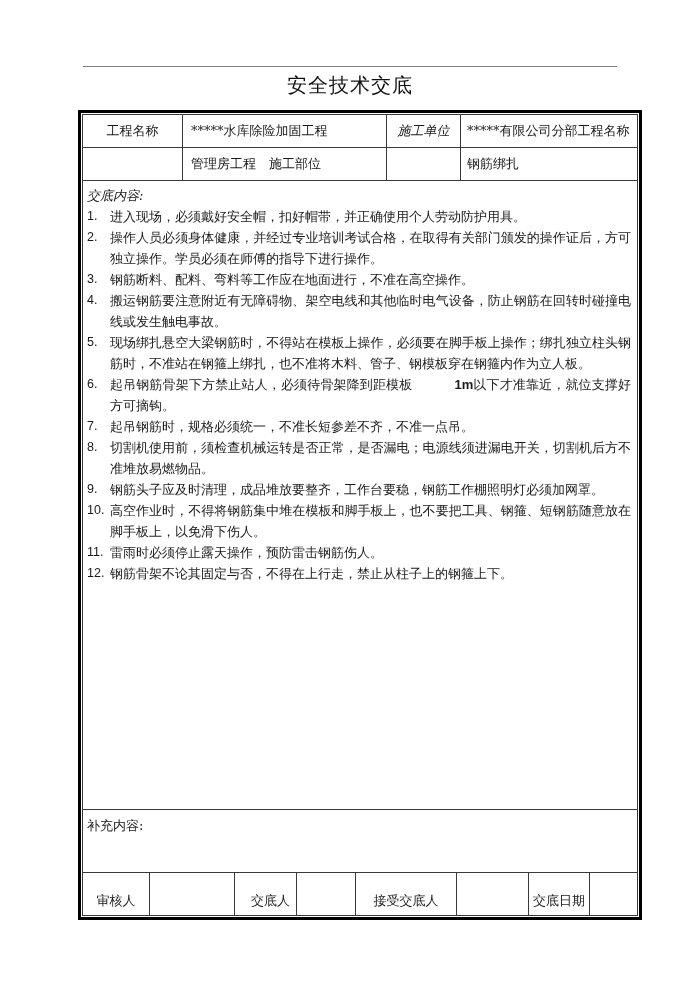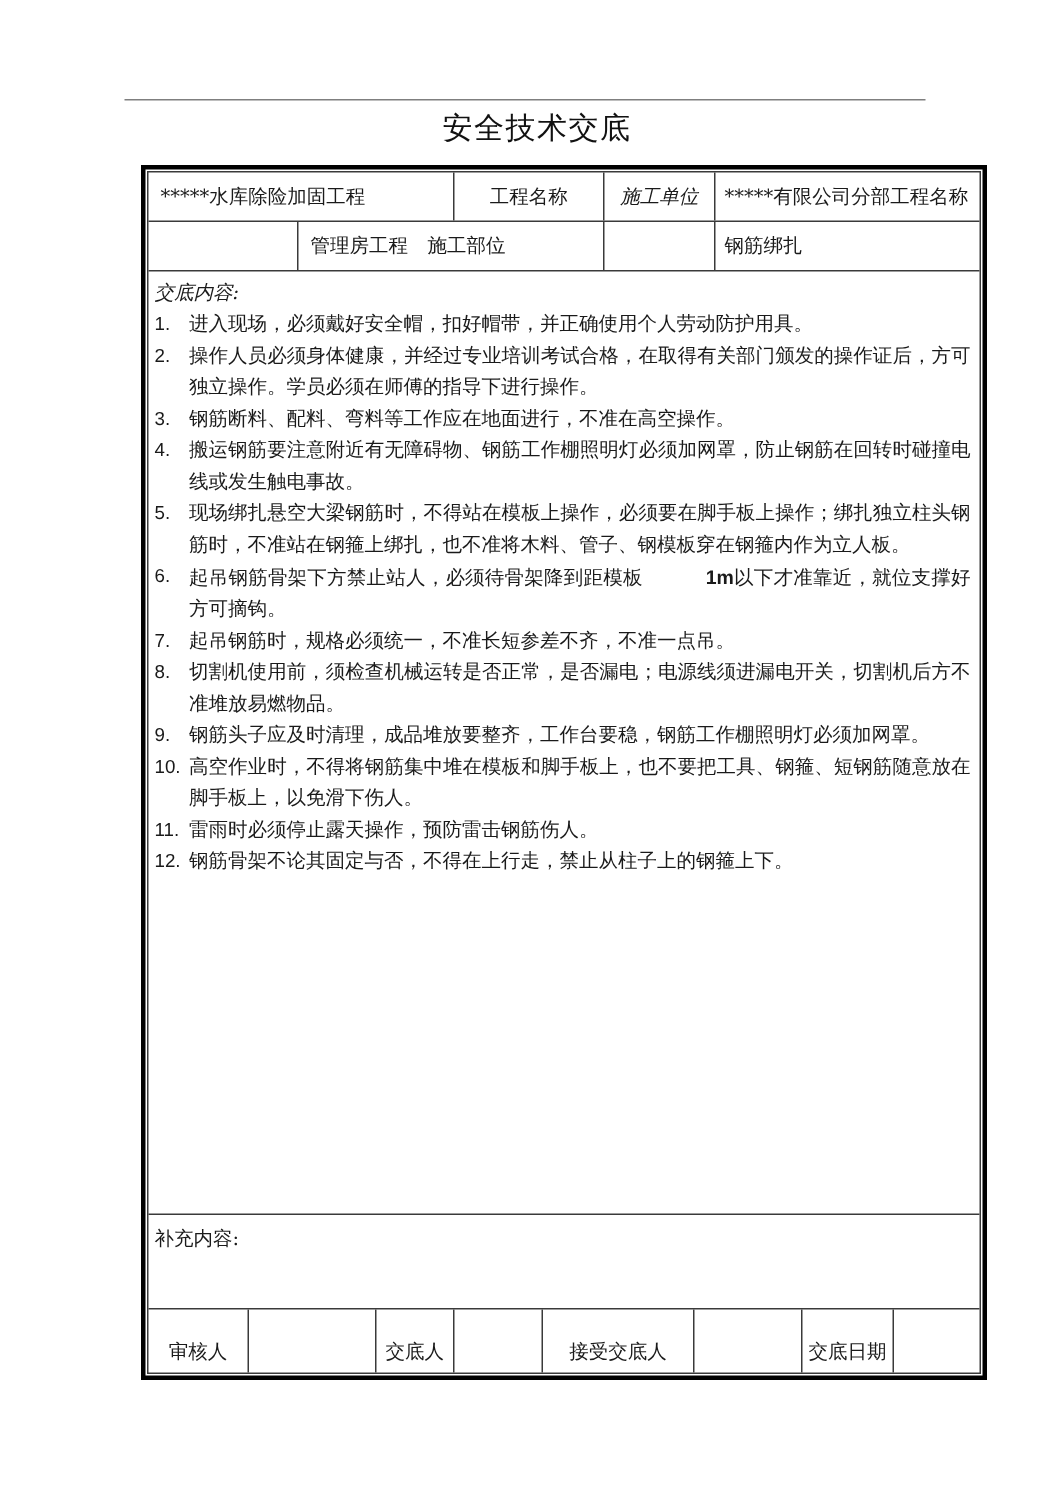--- a/index.html
+++ b/index.html
@@ -3,21 +3,21 @@
 <meta charset="utf-8">
 <style>
   * { box-sizing: border-box; margin: 0; padding: 0; }
   html, body { background: #ffffff; }
   body {
     width: 700px; height: 990px;
     position: relative;
     font-family: "DejaVu Serif", "Liberation Serif", serif;
     color: #1a1a1a;
   }
-  .page { width: 700px; height: 990px; position: relative; background: #fff; overflow: hidden; padding-left: 16px; }
+  .page { width: 700px; height: 990px; position: relative; background: #fff; overflow: hidden; }
 
   .rule-line {
     position: absolute; top: 66px; left: 83px;
     width: 534px; height: 1px; background: #7f7f7f;
   }
 
   .doc-title {
     padding-top: 72px;
     text-align: center;
     font-size: 20px;
@@ -71,39 +71,39 @@
   
   .supp-row { height: 63px; }
   .supp-cell { width: 100%; padding: 7px 6px 0 4px; font-size: 13px; }
 
   
   .sig-row { height: 42px; font-size: 13px; }
   .sig-row .tcell {
     display: flex; align-items: flex-end; justify-content: center;
     padding-bottom: 5px;
   }
-  .w1 { width: 67px; } .w2 { width: 85px; } .w3 { width: 52px; }
+  .w1 { width: 67px; } .w2 { width: 85px; } .w3 { width: 52px; margin-left: 10px; }
   .w4 { width: 59px; } .w5 { width: 101px; } .w6 { width: 72px; }
   .w7 { width: 61px; } .w8 { flex: 1; }
 </style>
 </head>
 <body>
 
 <div class="page">
 
   <div class="rule-line"></div>
 
   <h1 class="doc-title">安全技术交底</h1>
 
   <div class="table-wrap">
     <div class="table-inner">
 
       <div class="trow info-row">
+        <div class="tcell c1">工程名称</div>
         <div class="tcell c2">*****水库除险加固工程</div>
-        <div class="tcell c1">工程名称</div>
         <div class="tcell c3">施工单位</div>
         <div class="tcell c4">*****有限公司分部工程名称</div>
       </div>
 
       <div class="trow info-row">
         <div class="tcell c1"></div>
         <div class="tcell c2">管理房工程　施工部位</div>
         <div class="tcell c3"></div>
         <div class="tcell c4">钢筋绑扎</div>
       </div>
@@ -119,21 +119,21 @@
           <div class="item">
             <span class="num">2.</span>
             <span class="txt">操作人员必须身体健康，并经过专业培训考试合格，在取得有关部门颁发的操作证后，方可独立操作。学员必须在师傅的指导下进行操作。</span>
           </div>
           <div class="item">
             <span class="num">3.</span>
             <span class="txt">钢筋断料、配料、弯料等工作应在地面进行，不准在高空操作。</span>
           </div>
           <div class="item">
             <span class="num">4.</span>
-            <span class="txt">搬运钢筋要注意附近有无障碍物、钢筋工作棚照明灯必须加网罩，防止钢筋在回转时碰撞电线或发生触电事故。</span>
+            <span class="txt">搬运钢筋要注意附近有无障碍物、架空电线和其他临时电气设备，防止钢筋在回转时碰撞电线或发生触电事故。</span>
           </div>
           <div class="item">
             <span class="num">5.</span>
             <span class="txt">现场绑扎悬空大梁钢筋时，不得站在模板上操作，必须要在脚手板上操作；绑扎独立柱头钢筋时，不准站在钢箍上绑扎，也不准将木料、管子、钢模板穿在钢箍内作为立人板。</span>
           </div>
           <div class="item">
             <span class="num">6.</span>
             <span class="txt"><span>起吊钢筋骨架下方禁止站人，必须待骨架降到距模板</span><span class="em">1m</span><span>以下才准靠近，就位支撑好方可摘钩。</span></span>
           </div>
           <div class="item">

